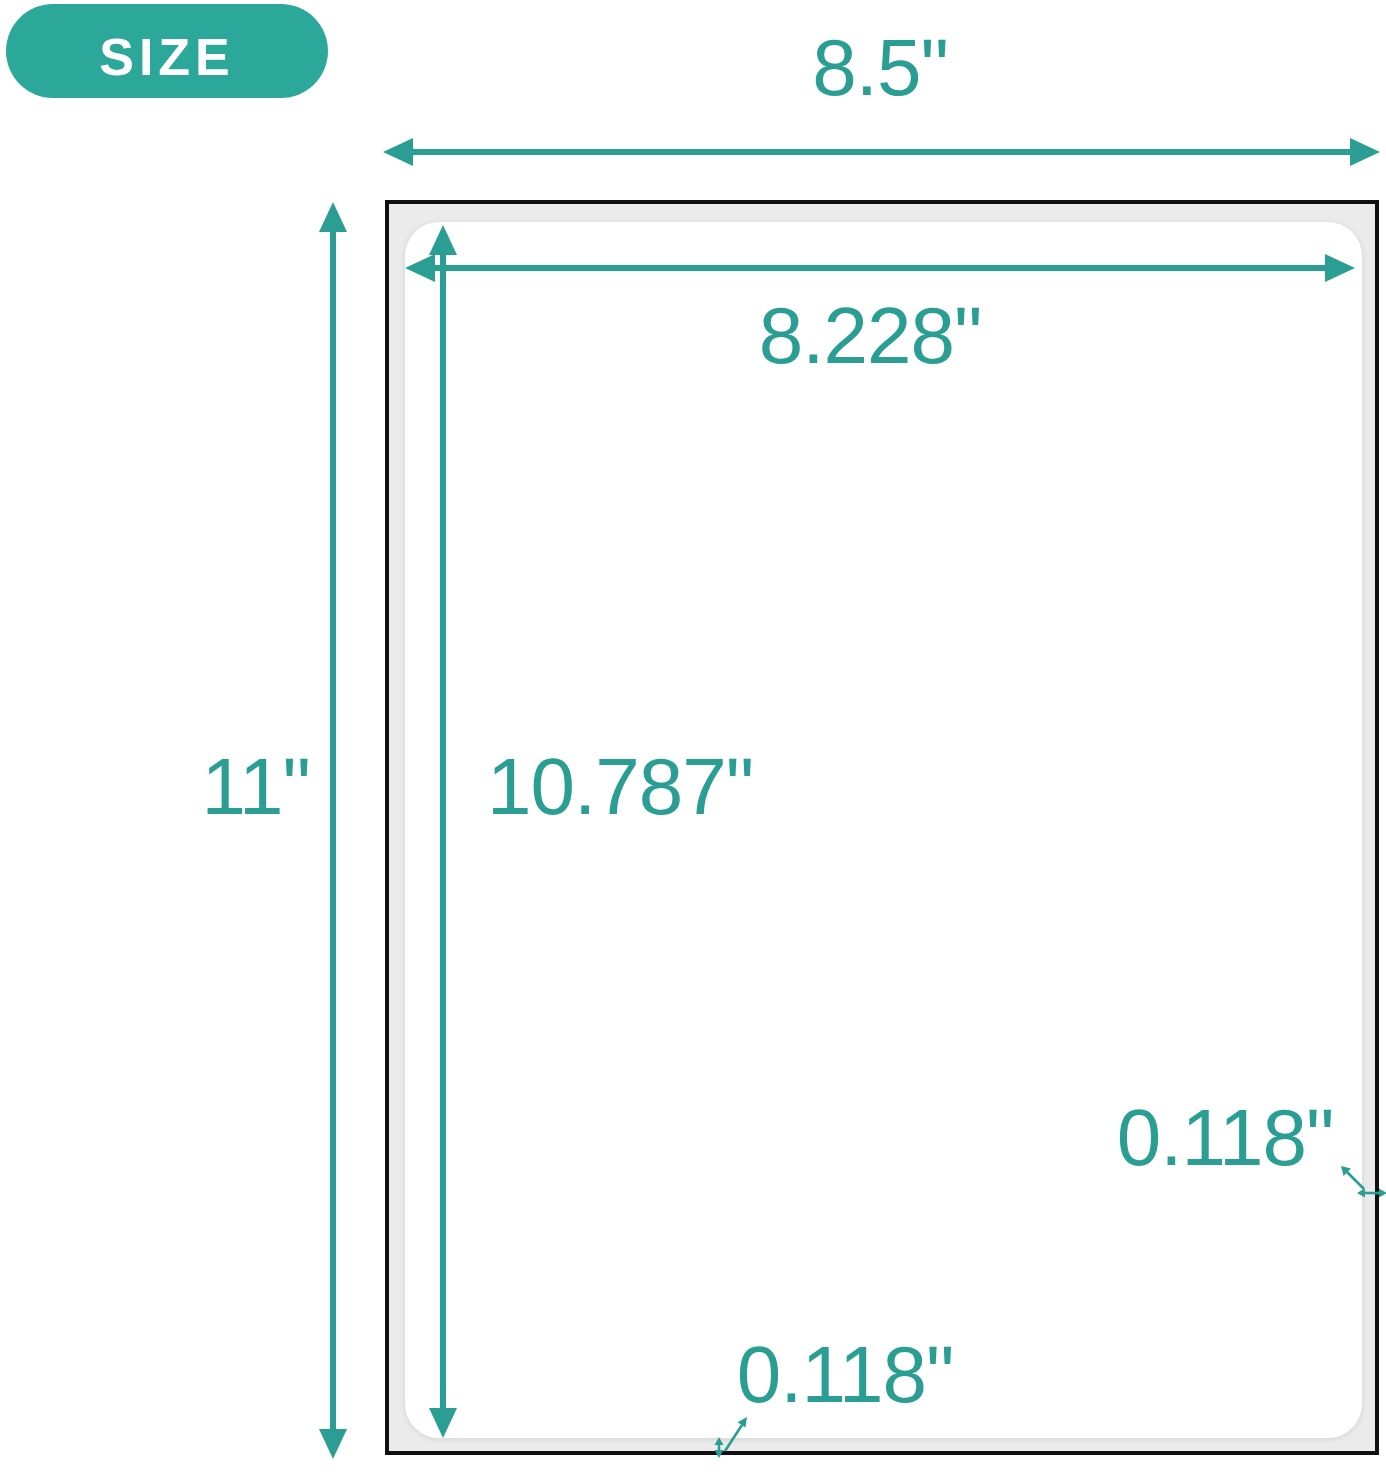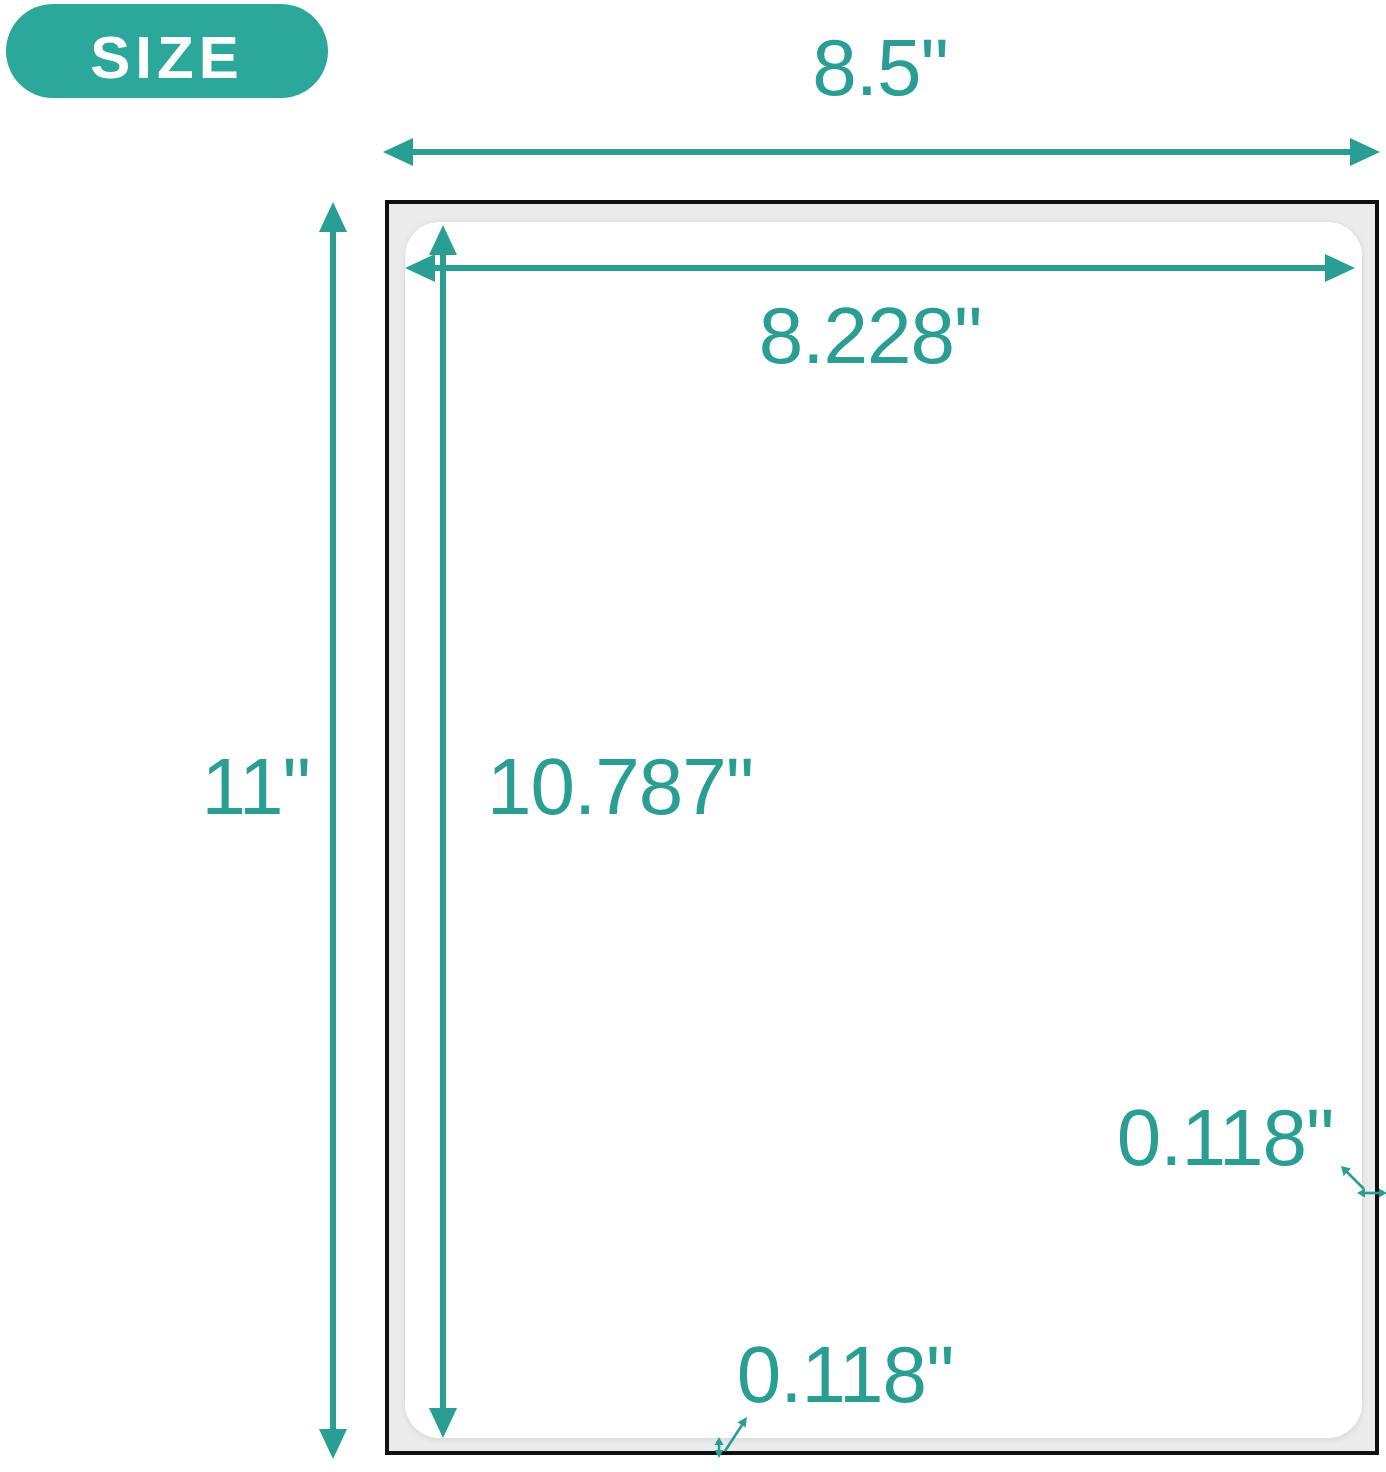--- a/index.html
+++ b/index.html
@@ -16,21 +16,21 @@
   .badge {
     position: absolute;
     left: 6px; top: 4px;
     width: 322px; height: 94px;
     background: #2ca89a;
     border-radius: 48px;
     display: flex; align-items: center; justify-content: center;
   }
   .badge span {
     color: #ffffff;
-    font-size: 60px;
+    font-size: 52px;
     font-weight: bold;
     letter-spacing: 5px;
     margin-top: 12px;
   }
 
   
   .dim {
     position: absolute;
     color: #2b9e93;
     font-size: 80px;

